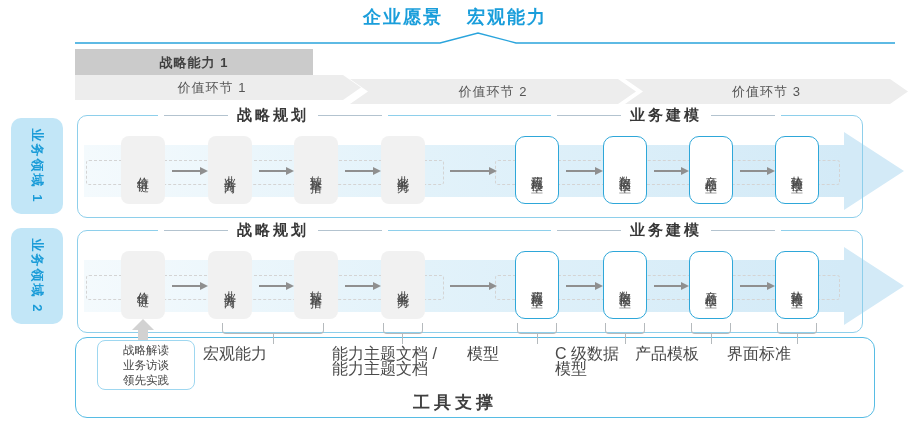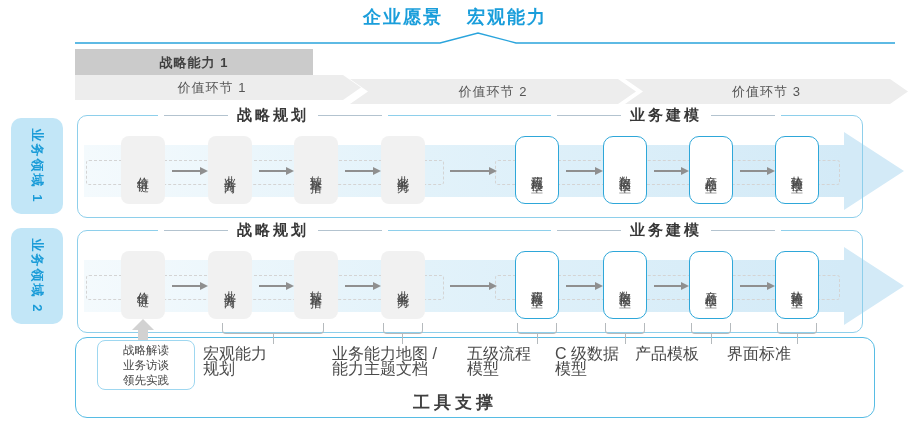--- a/index.html
+++ b/index.html
@@ -178,32 +178,30 @@
       <div>战略解读</div>
       <div>业务访谈</div>
       <div>领先实践</div>
     </div>
     <div class="abs up-shaft" style="left: 138px;"></div>
     <div class="abs up-head" style="left: 132px;"></div>
     <div class="abs bracket" style="left: 222px; width: 102px;"></div>
     <div class="abs bstub" style="left: 273px;"></div>
     <div class="abs note" style="left: 203px;">
       <div>宏观能力</div>
-      <div>规划</div>
     </div>
     <div class="abs bracket" style="left: 383px; width: 40px;"></div>
     <div class="abs bstub" style="left: 402px;"></div>
     <div class="abs note" style="left: 332px;">
-      <div>业务能力地图 /</div>
+      <div>能力主题文档 /</div>
       <div>能力主题文档</div>
     </div>
     <div class="abs bracket" style="left: 517px; width: 40px;"></div>
     <div class="abs bstub" style="left: 537px;"></div>
     <div class="abs note" style="left: 467px;">
-      <div>五级流程</div>
       <div>模型</div>
     </div>
     <div class="abs bracket" style="left: 605px; width: 40px;"></div>
     <div class="abs bstub" style="left: 625px;"></div>
     <div class="abs note" style="left: 555px;">
       <div>C 级数据</div>
       <div>模型</div>
     </div>
     <div class="abs bracket" style="left: 691px; width: 40px;"></div>
     <div class="abs bstub" style="left: 711px;"></div>

